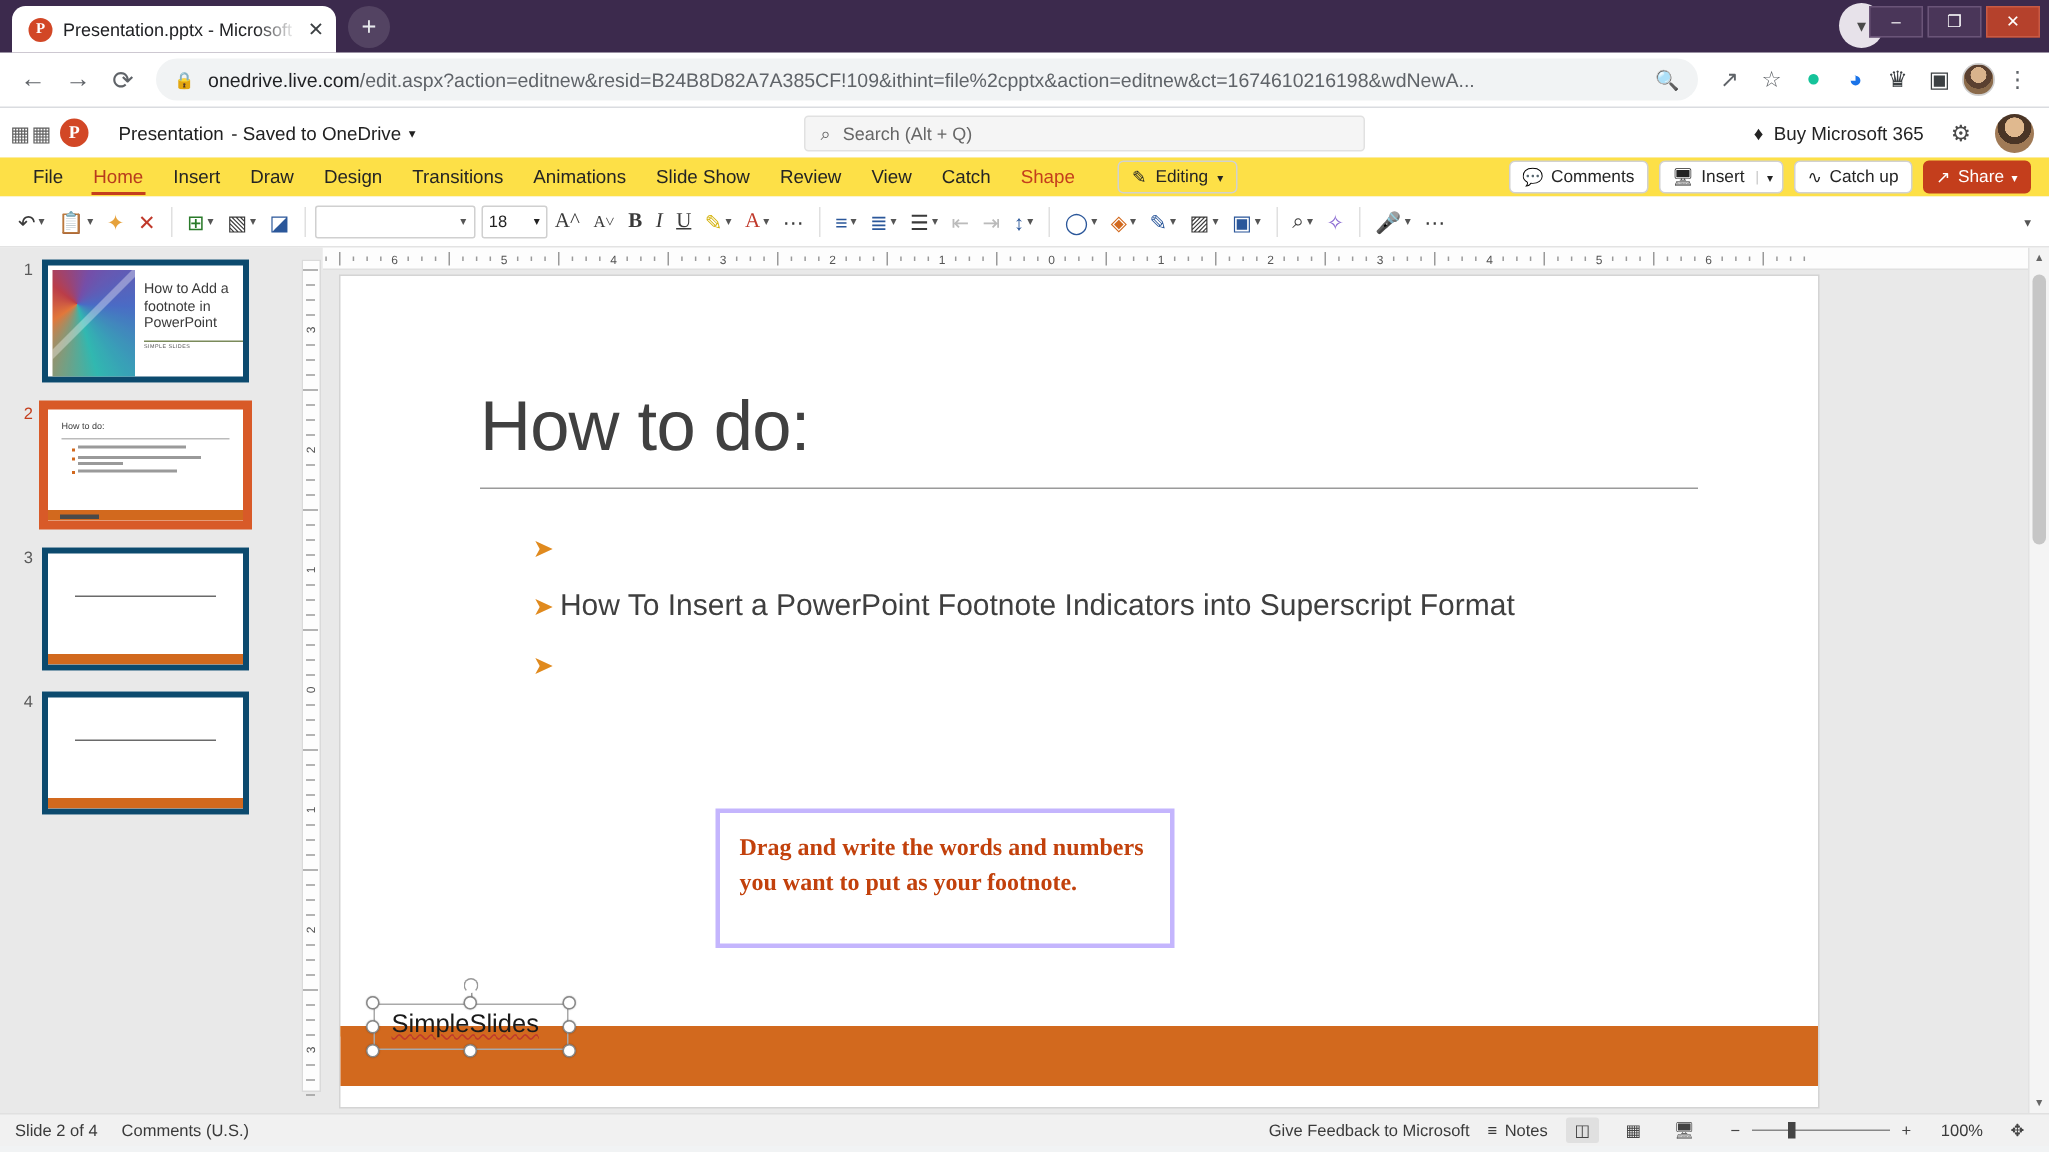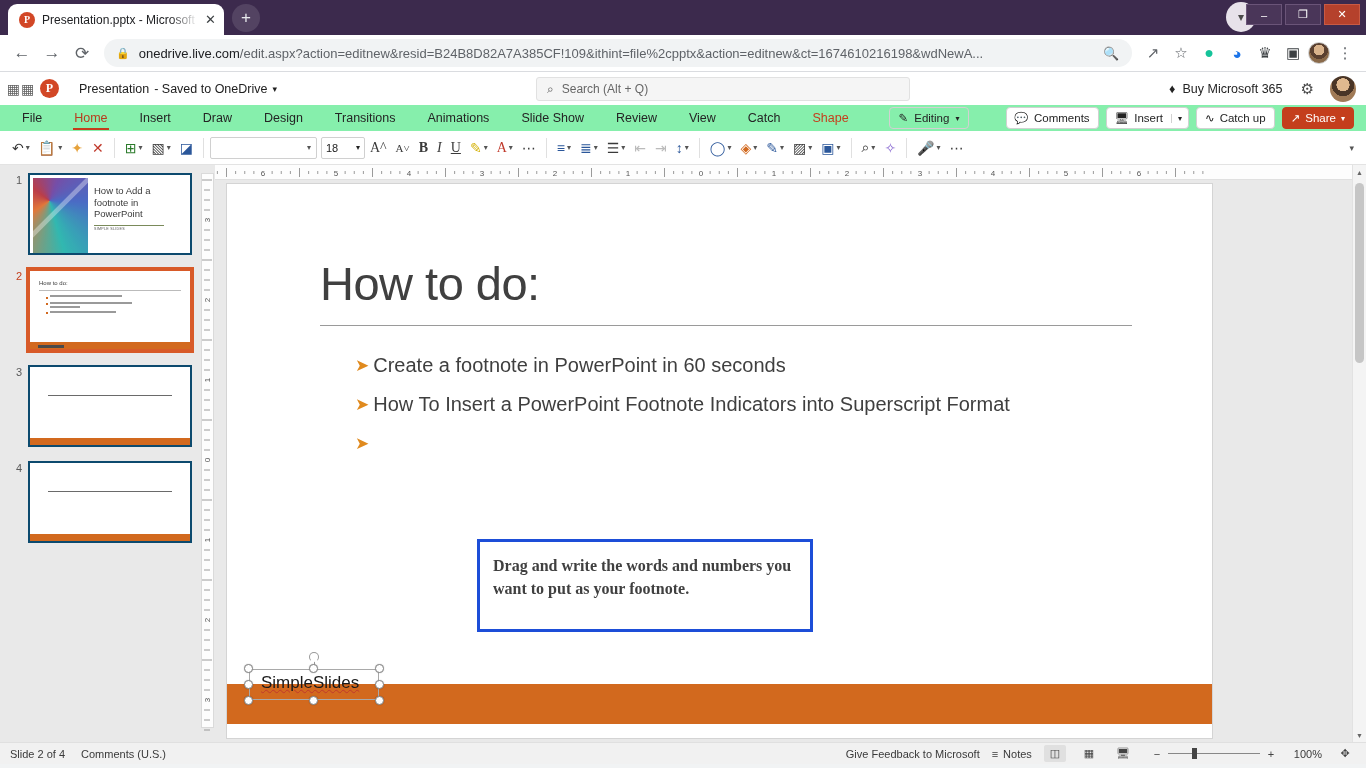--- a/index.html
+++ b/index.html
@@ -101,22 +101,22 @@
     white-space: nowrap; cursor: pointer; }
   #settings-gear { font-size: 15px; color: #4a4a4a; cursor: pointer; margin-left: 10px; }
   #user-avatar {
     width: 26px; height: 26px; border-radius: 50%; margin-left: 8px;
     background: radial-gradient(circle at 50% 34%, #e0b98f 0 30%, #4a3526 31% 52%, #a07a56 53% 100%);
     cursor: pointer;
   }
 
   
   #ribbon-tabs {
-    height: 26px; background: #86efac; display: flex; align-items: center;
-    padding: 0 12px; gap: 12px; font-size: 12.5px;
+    height: 26px; background: #fde047; display: flex; align-items: center;
+    padding: 0 12px; gap: 0; font-size: 12.5px;
   }
   .rtab { padding: 3px 10px 4px; color: #242424; cursor: pointer; white-space: nowrap;
     position: relative; }
   .rtab.active { color: #b83b1d; }
   .rtab.active::after {
     content: ''; position: absolute; left: 9px; right: 9px; bottom: -1px;
     height: 2px; background: #c43e1c;
   }
   .rtab.contextual { color: #c43e1c; }
   #editing-btn {
@@ -163,21 +163,21 @@
 
   
   #thumb-pane {
     width: 199px; background: #e9e9e9; padding: 8px 0 0 0;
     overflow: hidden; position: relative; flex: 0 0 auto;
   }
   .thumb-row { display: flex; gap: 6px; margin-bottom: 14px; padding-left: 10px; }
   .thumb-num { width: 12px; font-size: 11px; color: #5a5a5a; text-align: right; padding-top: 1px; }
   .thumb-num.sel { color: #c43e1c; }
   .thumb-card {
-    width: 164px; height: 82px; background: #fff; border: 2px solid #0c4a6e;
+    width: 138px; height: 82px; background: #fff; border: 4px solid #0c4a6e;
     position: relative; cursor: pointer; overflow: hidden;
   }
   .thumb-card.selected { outline: 3px solid #d85a28; outline-offset: -1px; border-color: #d85a28; }
   .thumb-bottombar { position: absolute; left: 0; right: 0; bottom: 0; height: 7px; background: #d2691e; }
   .t1-img {
     position: absolute; left: 3px; top: 3px; width: 55px; height: 76px;
     background:
       linear-gradient(135deg, rgba(0,0,0,0) 40%, rgba(255,255,255,.35) 41% 45%, rgba(0,0,0,0) 46%),
       conic-gradient(from 20deg at 30% 30%, #6b3fa0, #3b5fc0, #20b2aa, #e06c2a, #b52d3a, #6b3fa0);
     opacity: .92;
@@ -215,24 +215,24 @@
   #slide-title {
     position: absolute; left: 93px; top: 72px; font-size: 47px; color: #404040;
     font-weight: 400; letter-spacing: -.5px;
   }
   #slide-title-rule { position: absolute; left: 93px; top: 141px; width: 812px; height: 1px; background: #9a9a9a; }
   #bullets { position: absolute; left: 128px; top: 170px; width: 780px; }
   .bullet { display: flex; gap: 4px; margin-bottom: 15px; font-size: 20px; color: #3f3f3f; line-height: 23px; }
   .bullet-arrow { color: #e08a1e; font-size: 17px; flex: 0 0 auto; line-height: 24px; }
 
   #callout {
-    position: absolute; left: 250px; top: 355px; width: 336px; height: 93px;
-    border: 3px solid #1d4ed8; background: #fff;
+    position: absolute; left: 250px; top: 355px; width: 306px; height: 93px;
+    border: 3px solid #c4b5fd; background: #fff;
     font-family: "Liberation Serif", serif; font-weight: bold; font-size: 16px;
-    line-height: 23px; color: #404040; padding: 12px 13px;
+    line-height: 23px; color: #c2410c; padding: 12px 13px;
   }
   #orange-band { position: absolute; left: 0; right: 0; bottom: 14px; height: 40px; background: #d2691e; }
   #band-hilite { position: absolute; left: 0; right: 0; bottom: 47px; height: 7px; background: #e8993f; }
 
   #sel-box { position: absolute; left: 22px; bottom: 38px; width: 130px; height: 31px; }
   #sel-box .selrect { position: absolute; inset: 0; border: 1px solid #a9a9a9; }
   #sel-text {
     position: absolute; left: 12px; top: 4px; font-size: 17px; color: #1a1a1a;
     white-space: nowrap; text-decoration: underline; text-decoration-color: #c0392b;
     text-decoration-style: wavy; text-decoration-thickness: 1px;
@@ -663,21 +663,20 @@
     </div>
 
     <div id="slide">
 
       <div id="slide-title">How to do:</div>
       <div id="slide-title-rule"></div>
 
       <div id="bullets">
         <div class="bullet">
           <span class="bullet-arrow">➤</span>
-          <span>Create a footnote in PowerPoint in 60 seconds</span>
         </div>
         <div class="bullet">
           <span class="bullet-arrow">➤</span>
           <span>How To Insert a PowerPoint Footnote Indicators into Superscript Format</span>
         </div>
         <div class="bullet">
           <span class="bullet-arrow">➤</span>
         </div>
       </div>
 

